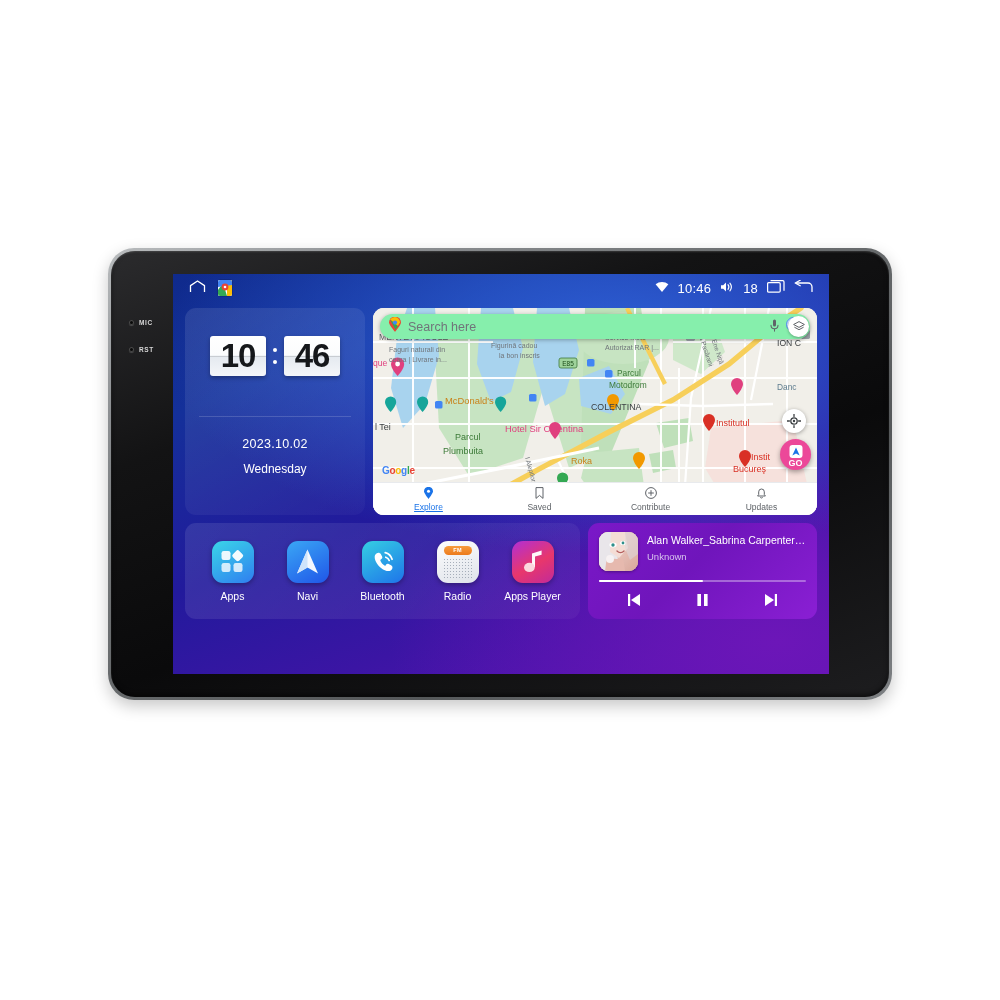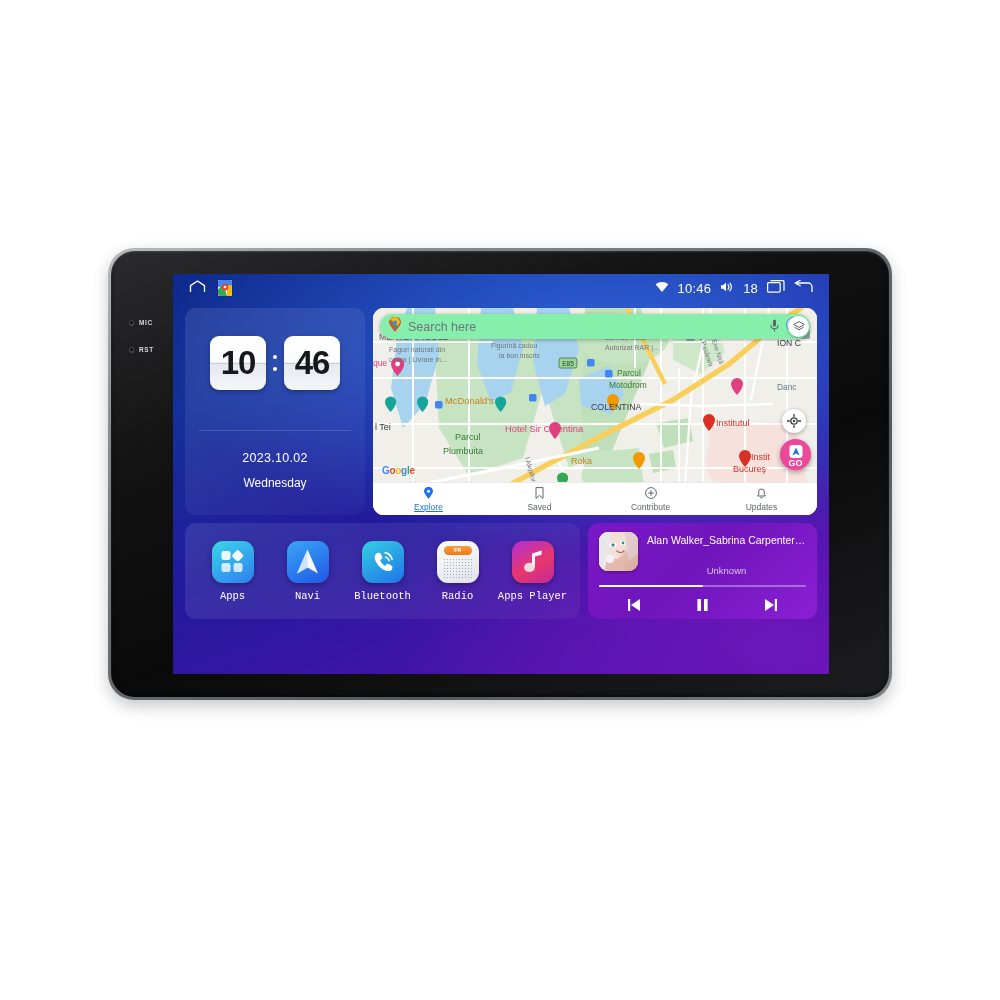--- a/index.html
+++ b/index.html
@@ -82,21 +82,21 @@
   .card { position: absolute; border-radius: 11px; }
 
   
   #clock-card {
     left: 12px; top: 34px; width: 180px; height: 207px;
     background: linear-gradient(150deg, rgba(255,255,255,.10), rgba(255,255,255,.03));
     display: flex; flex-direction: column; align-items: center;
   }
   #flip-clock { display: flex; align-items: center; gap: 6px; margin-top: 28px; }
   .flip {
-    width: 56px; height: 54px; border-radius: 9px;
+    width: 56px; height: 40px; border-radius: 3px;
     background: linear-gradient(#ffffff 0%, #fbfcfd 48%, #e4e9ef 50%, #f4f6f9 100%);
     display: flex; align-items: center; justify-content: center;
     font-size: 33px; font-weight: 700; color: #16181b;
     letter-spacing: -1px;
     box-shadow: 0 2px 4px rgba(0,0,0,.3);
     position: relative;
   }
   .flip::after {
     content: ""; position: absolute; left: 0; right: 0; top: 50%;
     height: 1px; background: rgba(0,0,0,.12);
@@ -172,21 +172,21 @@
   #gmaps-logo b:nth-child(5){color:#34A853}
   #gmaps-logo b:nth-child(6){color:#EA4335}
 
   
   #apps-card {
     left: 12px; top: 249px; width: 395px; height: 96px;
     background: linear-gradient(130deg, rgba(255,255,255,.10), rgba(255,255,255,.04));
     display: flex; align-items: center; justify-content: space-around;
     padding: 0 10px;
   }
-  .app { display: flex; flex-direction: column; align-items: center; gap: 7px; width: 68px; font-family: Liberation Mono, monospace; }
+  .app { display: flex; flex-direction: column; align-items: center; gap: 7px; width: 68px; }
   .app-ico {
     width: 42px; height: 42px; border-radius: 11px;
     display: flex; align-items: center; justify-content: center;
     box-shadow: 0 2px 5px rgba(0,0,0,.3);
     position: relative; overflow: hidden;
   }
   .app-lbl { color: #fff; font-size: 10.5px; white-space: nowrap; }
 
   #ico-apps { background: linear-gradient(150deg, #3ad6e8 0%, #2f7ef0 100%); }
   #ico-navi { background: linear-gradient(150deg, #3aa7f5 0%, #2056e8 100%); }
@@ -219,21 +219,21 @@
   #album-art {
     width: 39px; height: 39px; border-radius: 9px; flex: none;
     overflow: hidden; background: #d9b7b0;
     box-shadow: 0 1px 3px rgba(0,0,0,.35);
   }
   #music-meta { flex: 1; min-width: 0; padding-top: 2px; }
   #track-title {
     color: #fff; font-size: 10.5px; white-space: nowrap;
     overflow: hidden; text-overflow: ellipsis;
   }
-  #track-artist { color: #d9c5ee; font-size: 9.5px; margin-top: 19px; text-align: center; }
+  #track-artist { color: #d9c5ee; font-size: 9.5px; margin-top: 5px; }
   #music-progress {
     margin-top: 9px; height: 2px; border-radius: 2px;
     background: rgba(255,255,255,.35); position: relative;
   }
   #music-progress i {
     position: absolute; left: 0; top: 0; bottom: 0;
     background: #fff; border-radius: 2px; display: block;
   }
   #music-ctrls {
     display: flex; align-items: center; justify-content: space-around;

